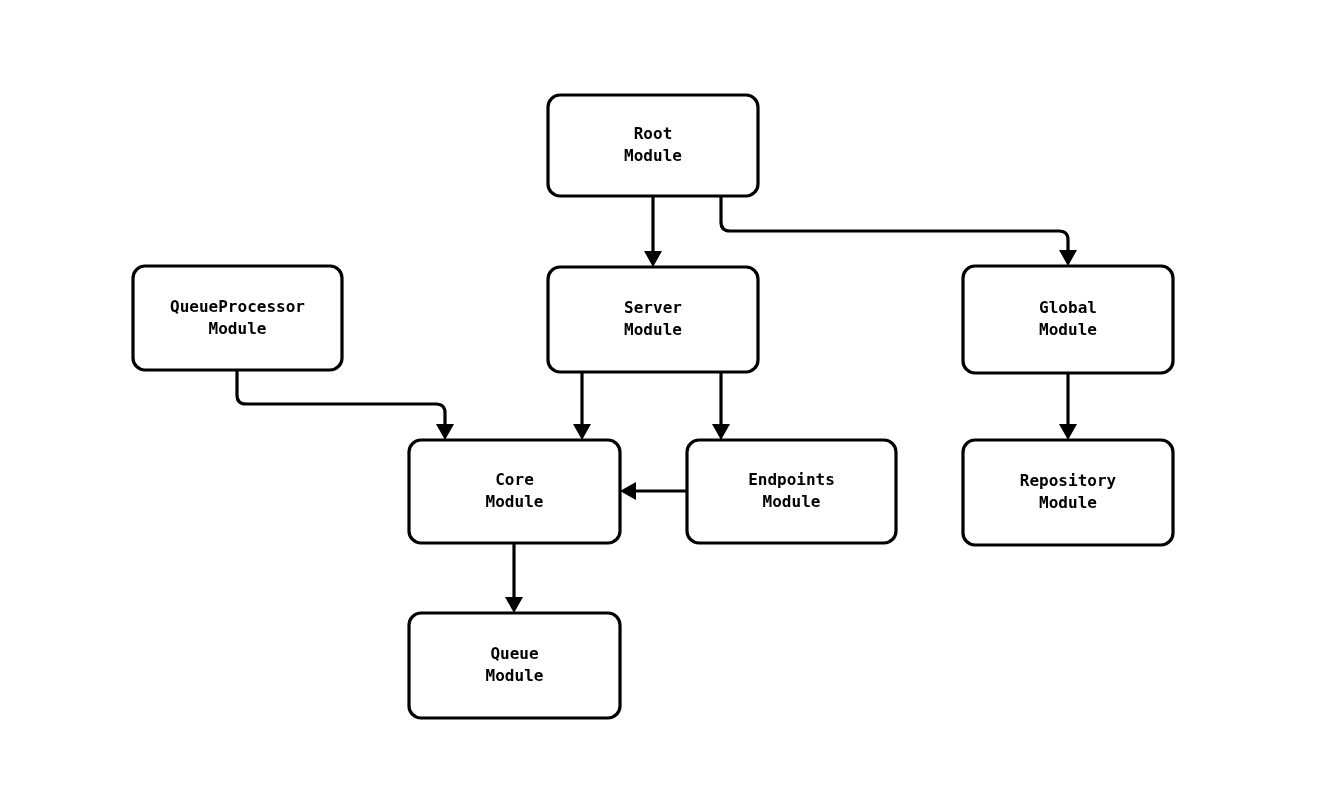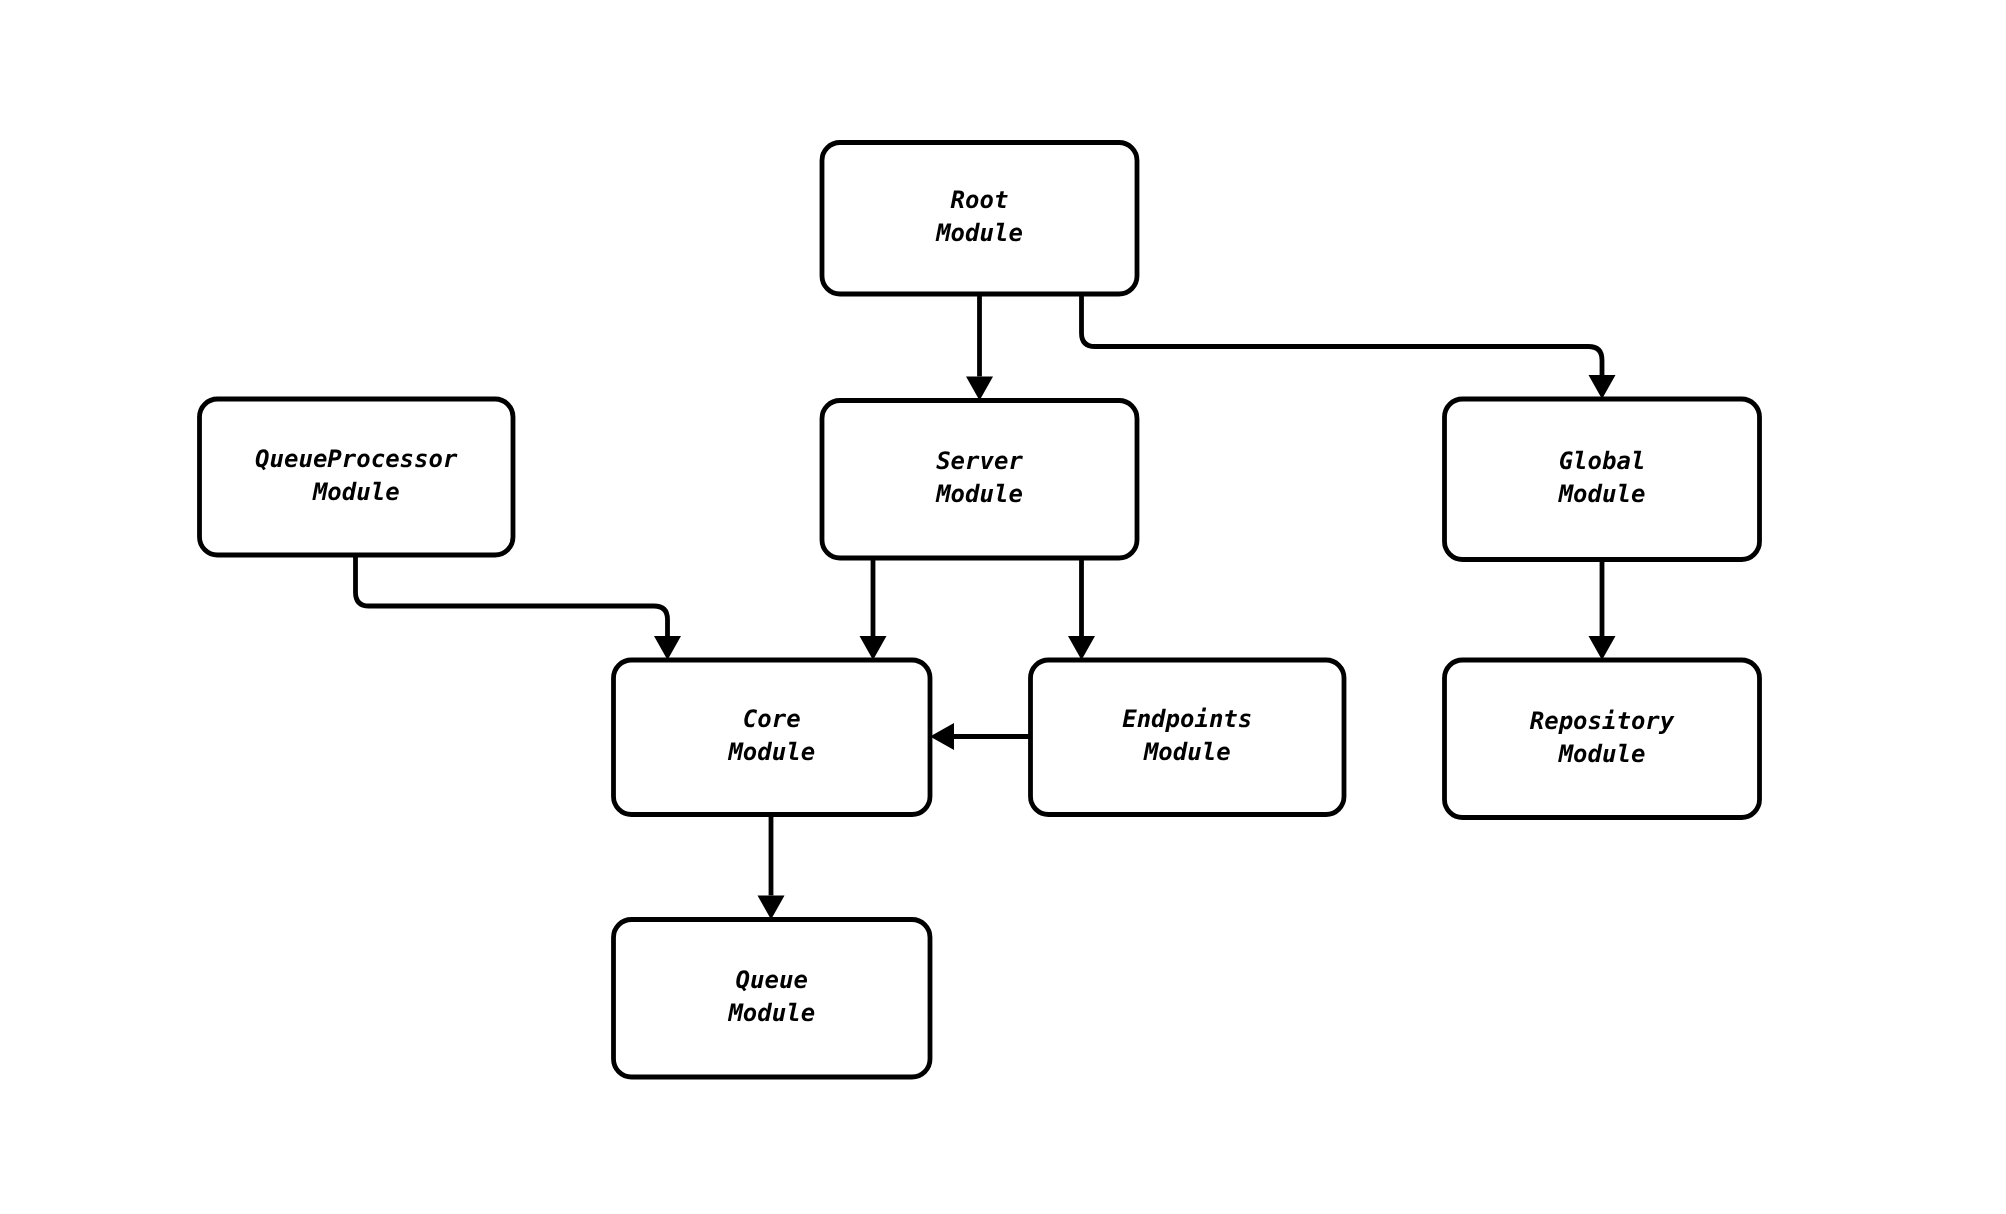--- a/index.html
+++ b/index.html
@@ -12,21 +12,20 @@
     width: 1337px;
     height: 809px;
     overflow: hidden;
     font-family: "DejaVu Sans Mono", "Liberation Mono", monospace;
   }
   #diagram-root {
     position: relative;
     width: 1337px;
     height: 777px;
     background: #ffffff;
-    font-style: italic;
   }
   svg.diagram-canvas {
     display: block;
     width: 1337px;
     height: 809px;
     background: #ffffff;
   }
   .node-box {
     fill: #ffffff;
     stroke: #000000;

